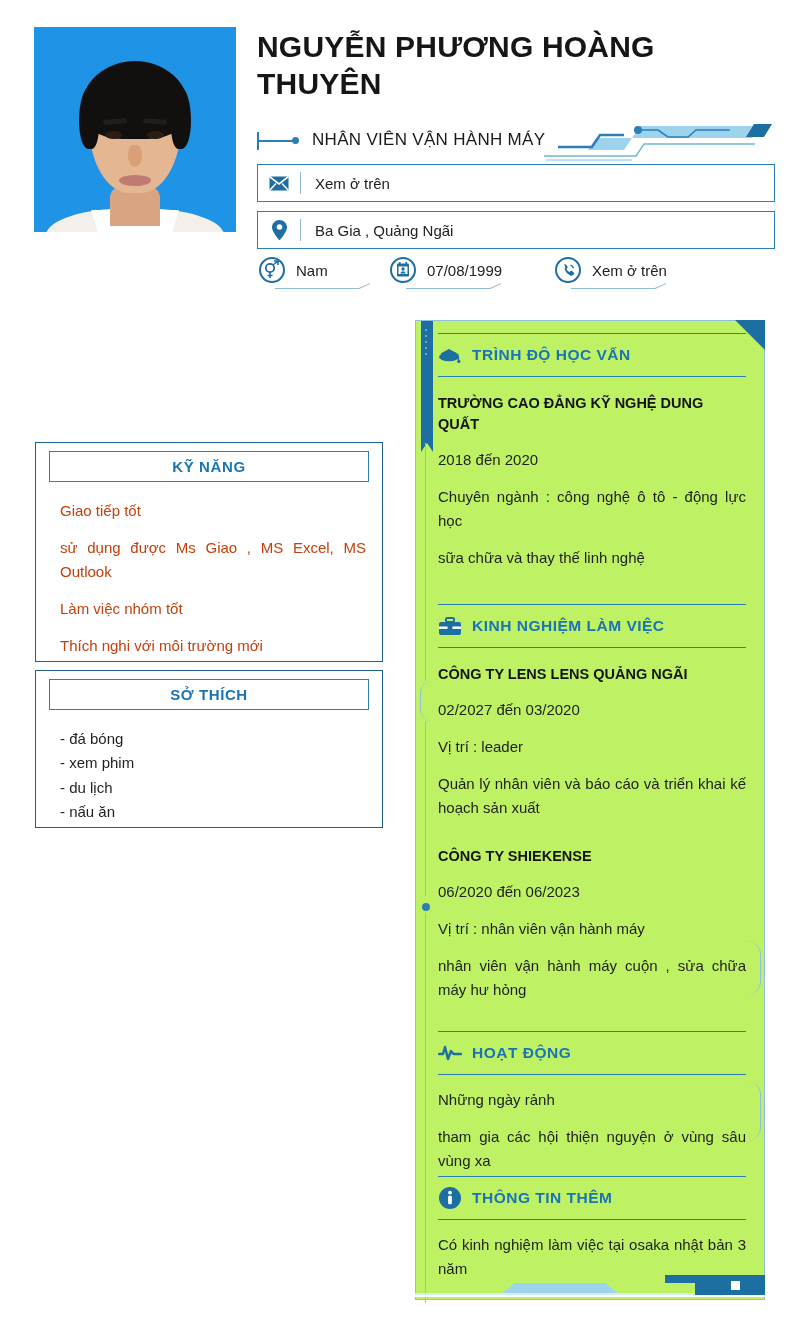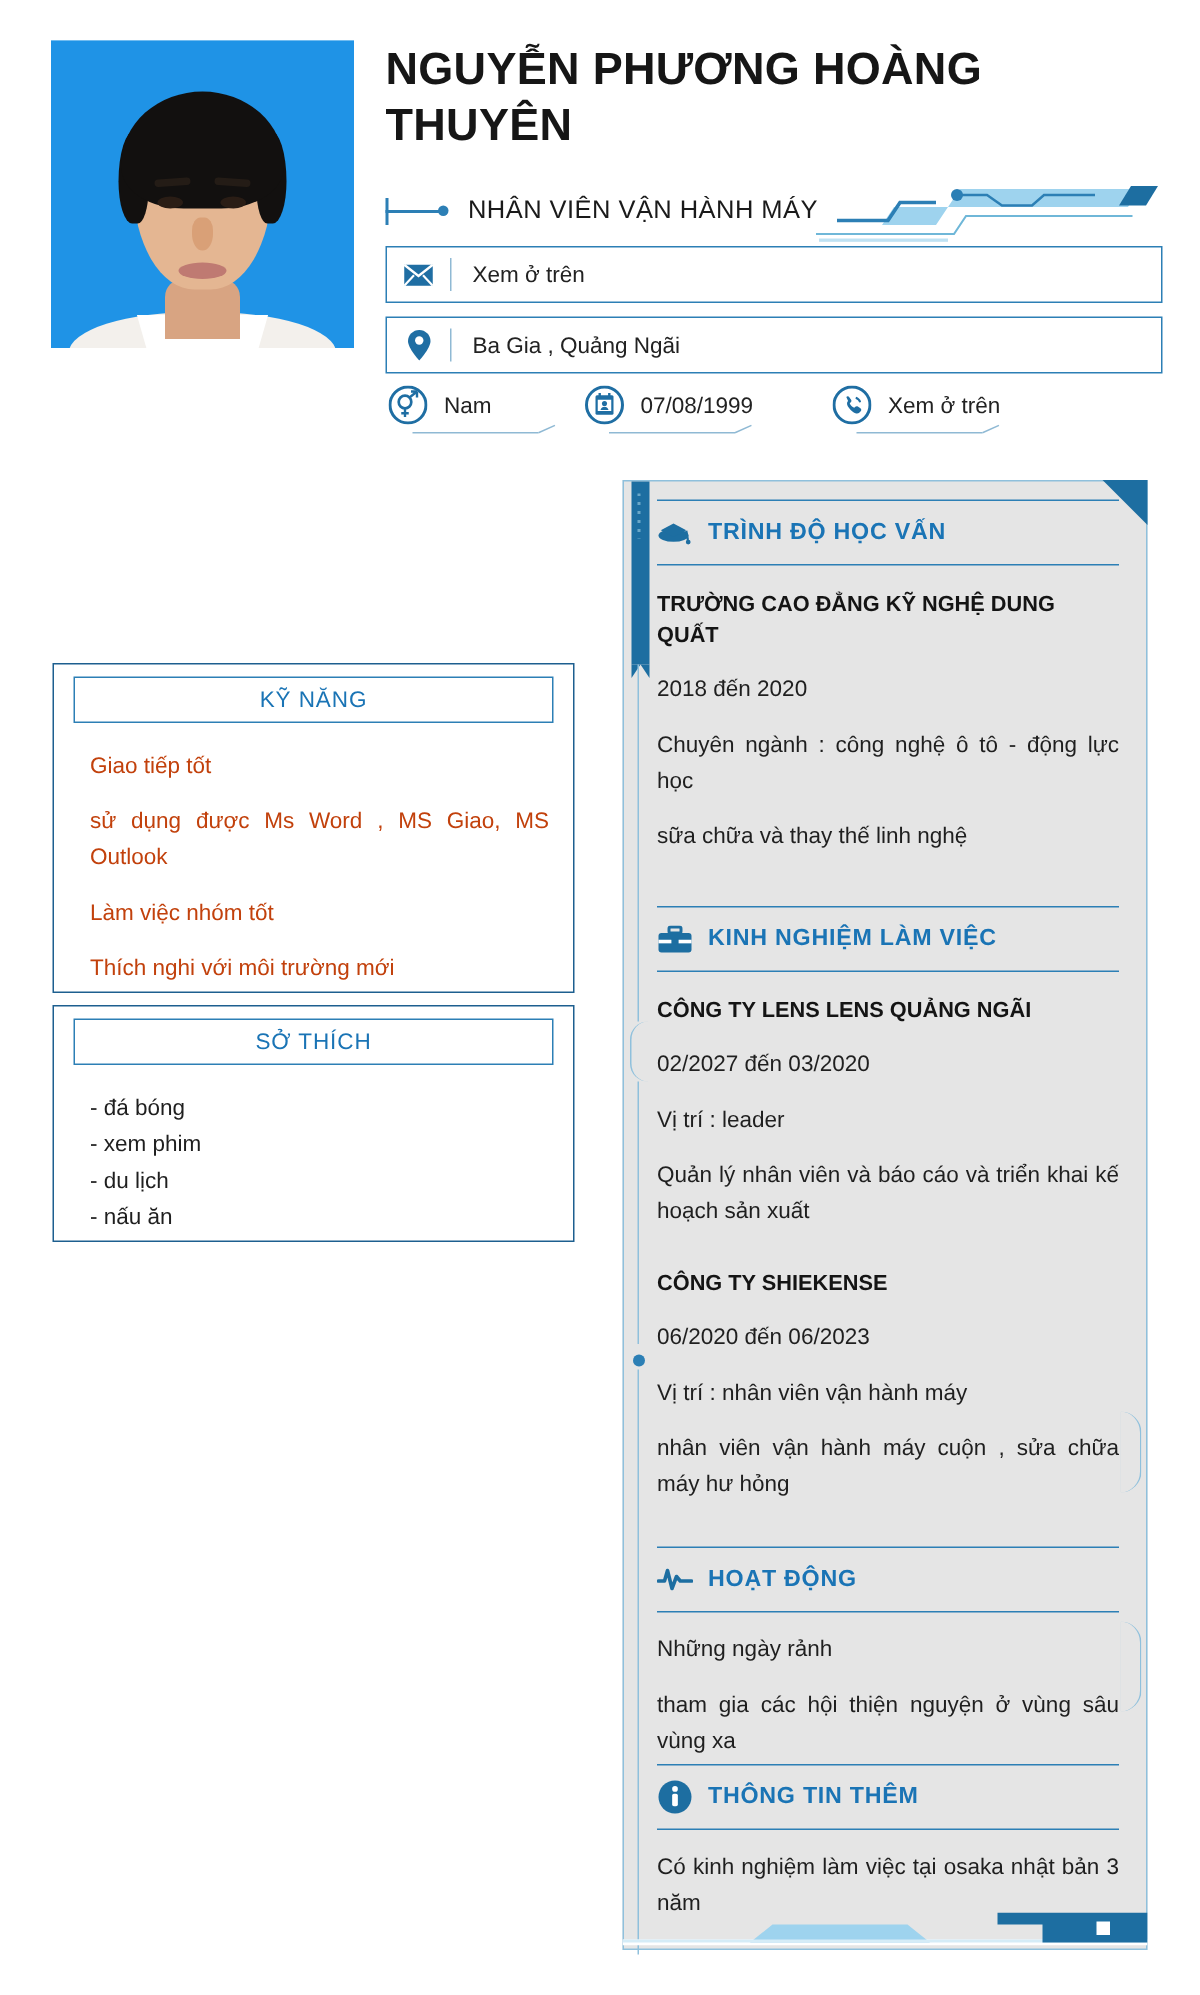--- a/index.html
+++ b/index.html
@@ -147,30 +147,30 @@
     position:absolute; left:35px; width:348px;
     border:1px solid #1d5f8f; background:#fff;
   }
   .panel.skills { top:442px; height:220px; }
   .panel.hobbies { top:670px; height:158px; }
   .panel-hd {
     position:absolute; left:13px; right:13px; top:8px; height:31px;
     border:1px solid #2c7fb5; display:flex; align-items:center; justify-content:center;
   }
   .panel-hd span {
-    font-size:15px; font-weight:normal; color:#1a74b5; letter-spacing:.6px; text-transform:uppercase;
+    font-size:15px; font-weight:bold; color:#1a74b5; letter-spacing:.6px; text-transform:uppercase;
   }
   .panel-body { position:absolute; left:24px; right:16px; top:56px; }
   .skill-item { font-size:15px; line-height:1.6; color:#c2410c; margin-bottom:13px; text-align:justify; }
   .hobby-list { font-size:15px; line-height:1.63; color:#1f1f1f; }
 
   
   .right {
     position:absolute; left:415px; top:320px; width:350px; height:980px;
-    border:1px solid #8fc0dc; background:#e5e5e5;
+    border:1px solid #8fc0dc; background:#bef264;
   }
   .rail {
     position:absolute; left:5px; top:0px; width:12px; height:122px; background:#1d6ea1;
   }
   .rail:after {
     content:""; position:absolute; left:0; bottom:-9px; width:0; height:0;
     border-left:6px solid #1d6ea1; border-right:6px solid #1d6ea1; border-bottom:9px solid transparent;
   }
   .rail-dots {
     position:absolute; left:9px; top:8px; width:2px; height:30px;
@@ -317,21 +317,21 @@
     </div>
   </div>
 
 
   <div class="panel skills">
     <div class="panel-hd">
       <span>KỸ NĂNG</span>
     </div>
     <div class="panel-body">
       <div class="skill-item">Giao tiếp tốt</div>
-      <div class="skill-item">sử dụng được Ms Word , MS Giao, MS Outlook</div>
+      <div class="skill-item">sử dụng được Ms Giao , MS Excel, MS Outlook</div>
       <div class="skill-item">Làm việc nhóm tốt</div>
       <div class="skill-item">Thích nghi với môi trường mới</div>
     </div>
   </div>
 
   <div class="panel hobbies">
     <div class="panel-hd">
       <span>SỞ THÍCH</span>
     </div>
     <div class="panel-body">

